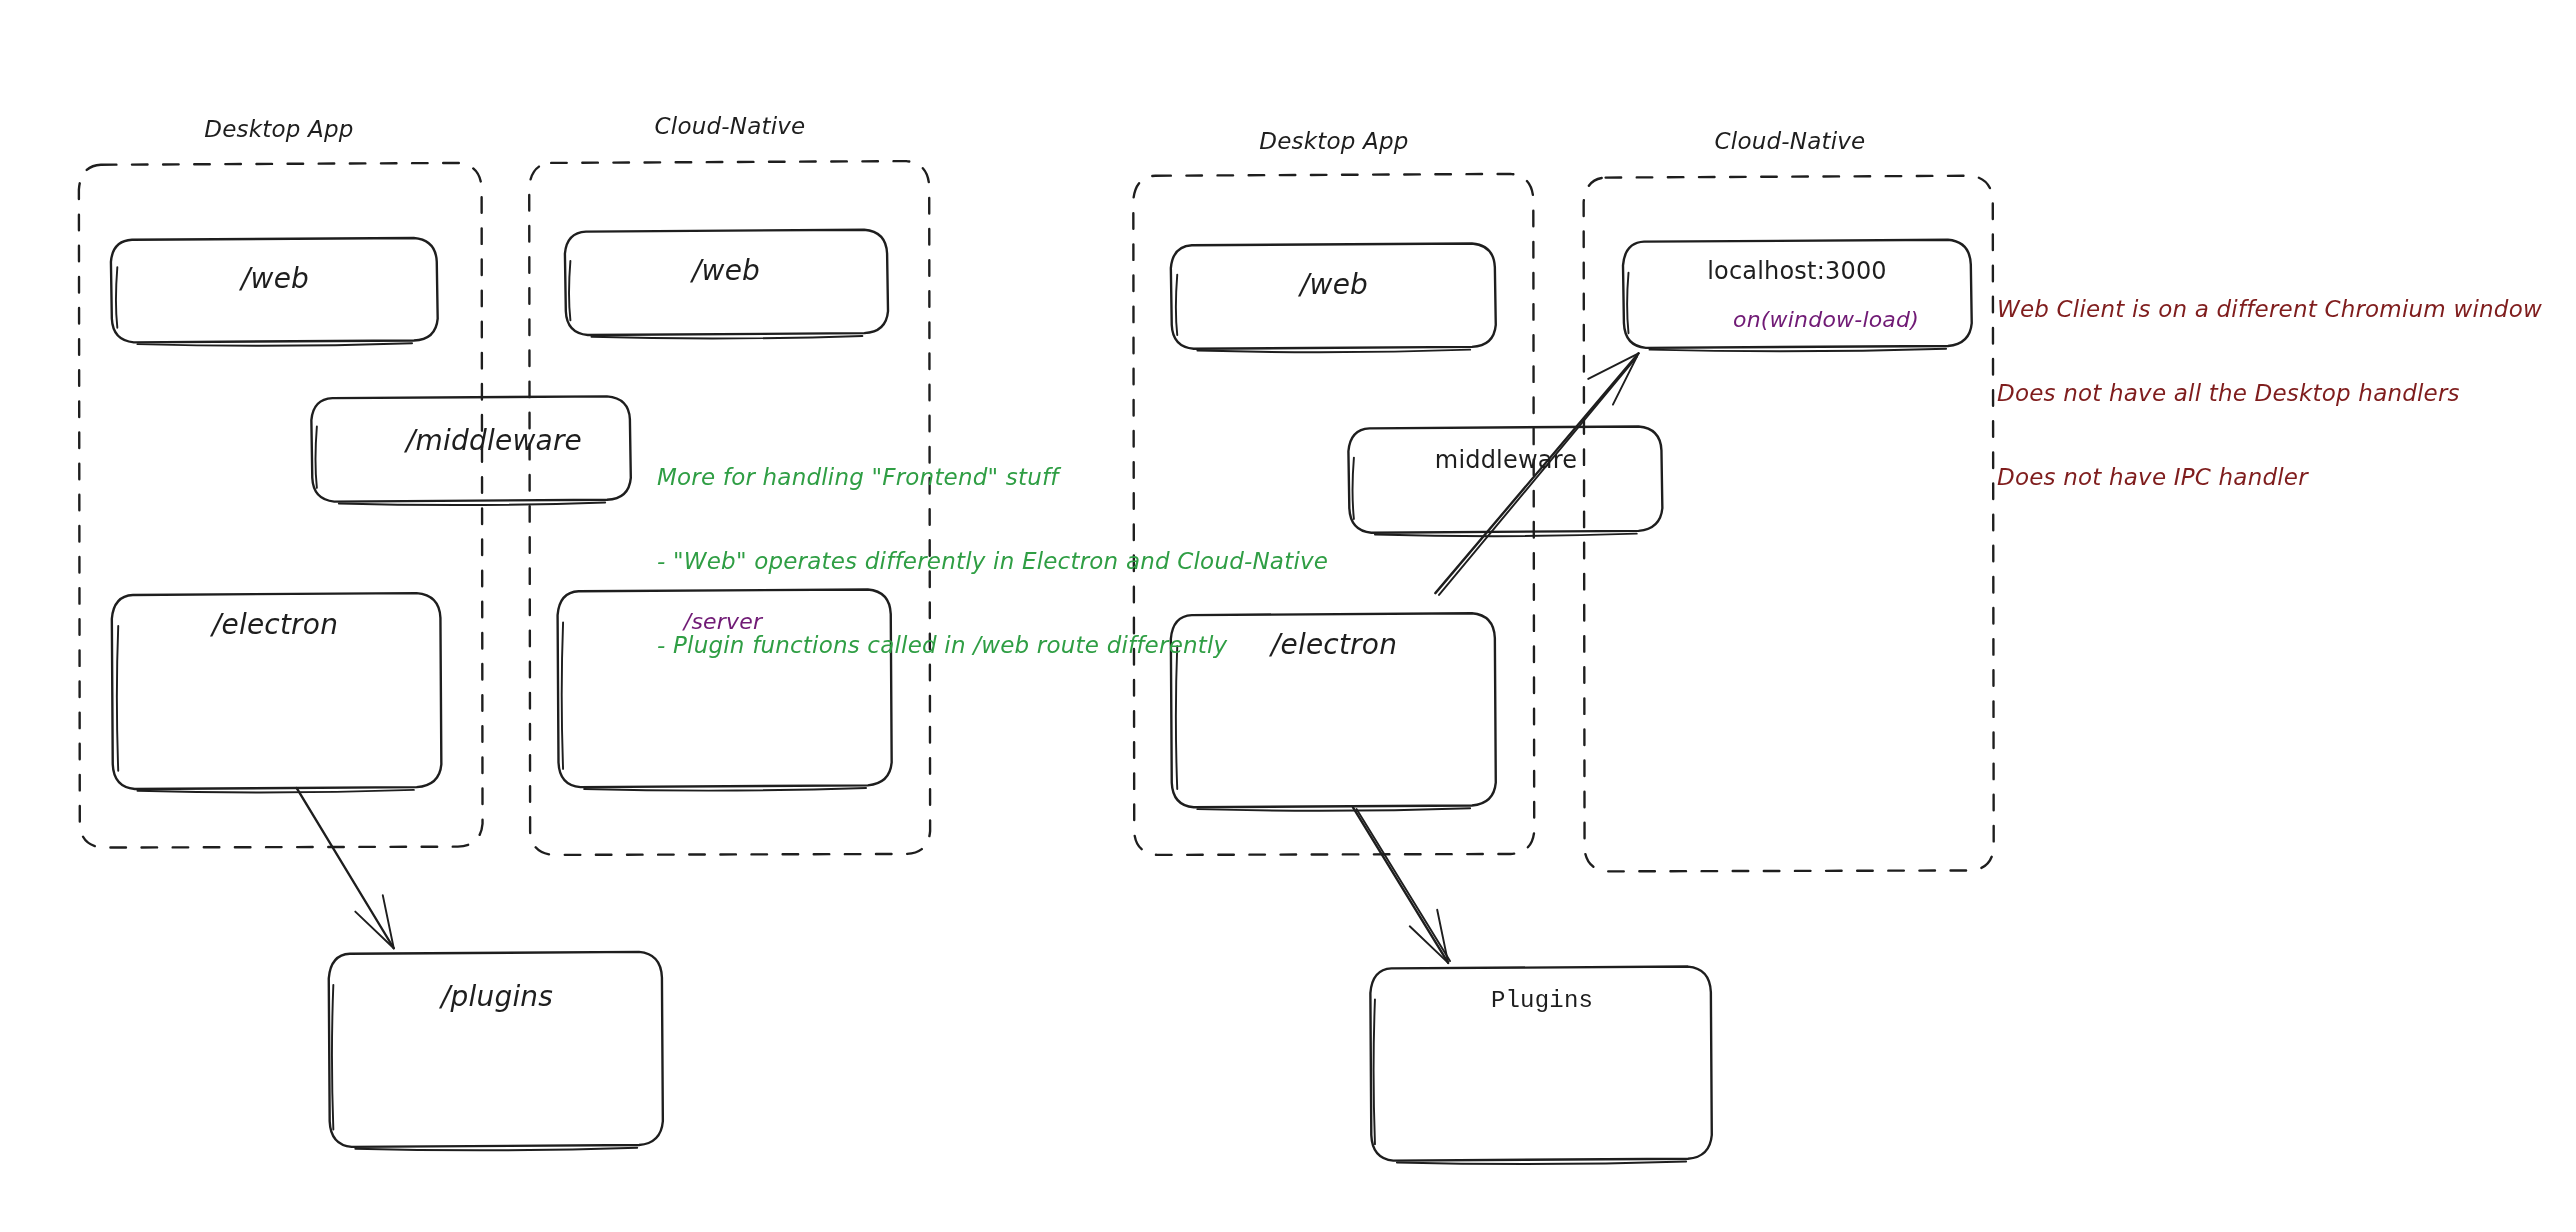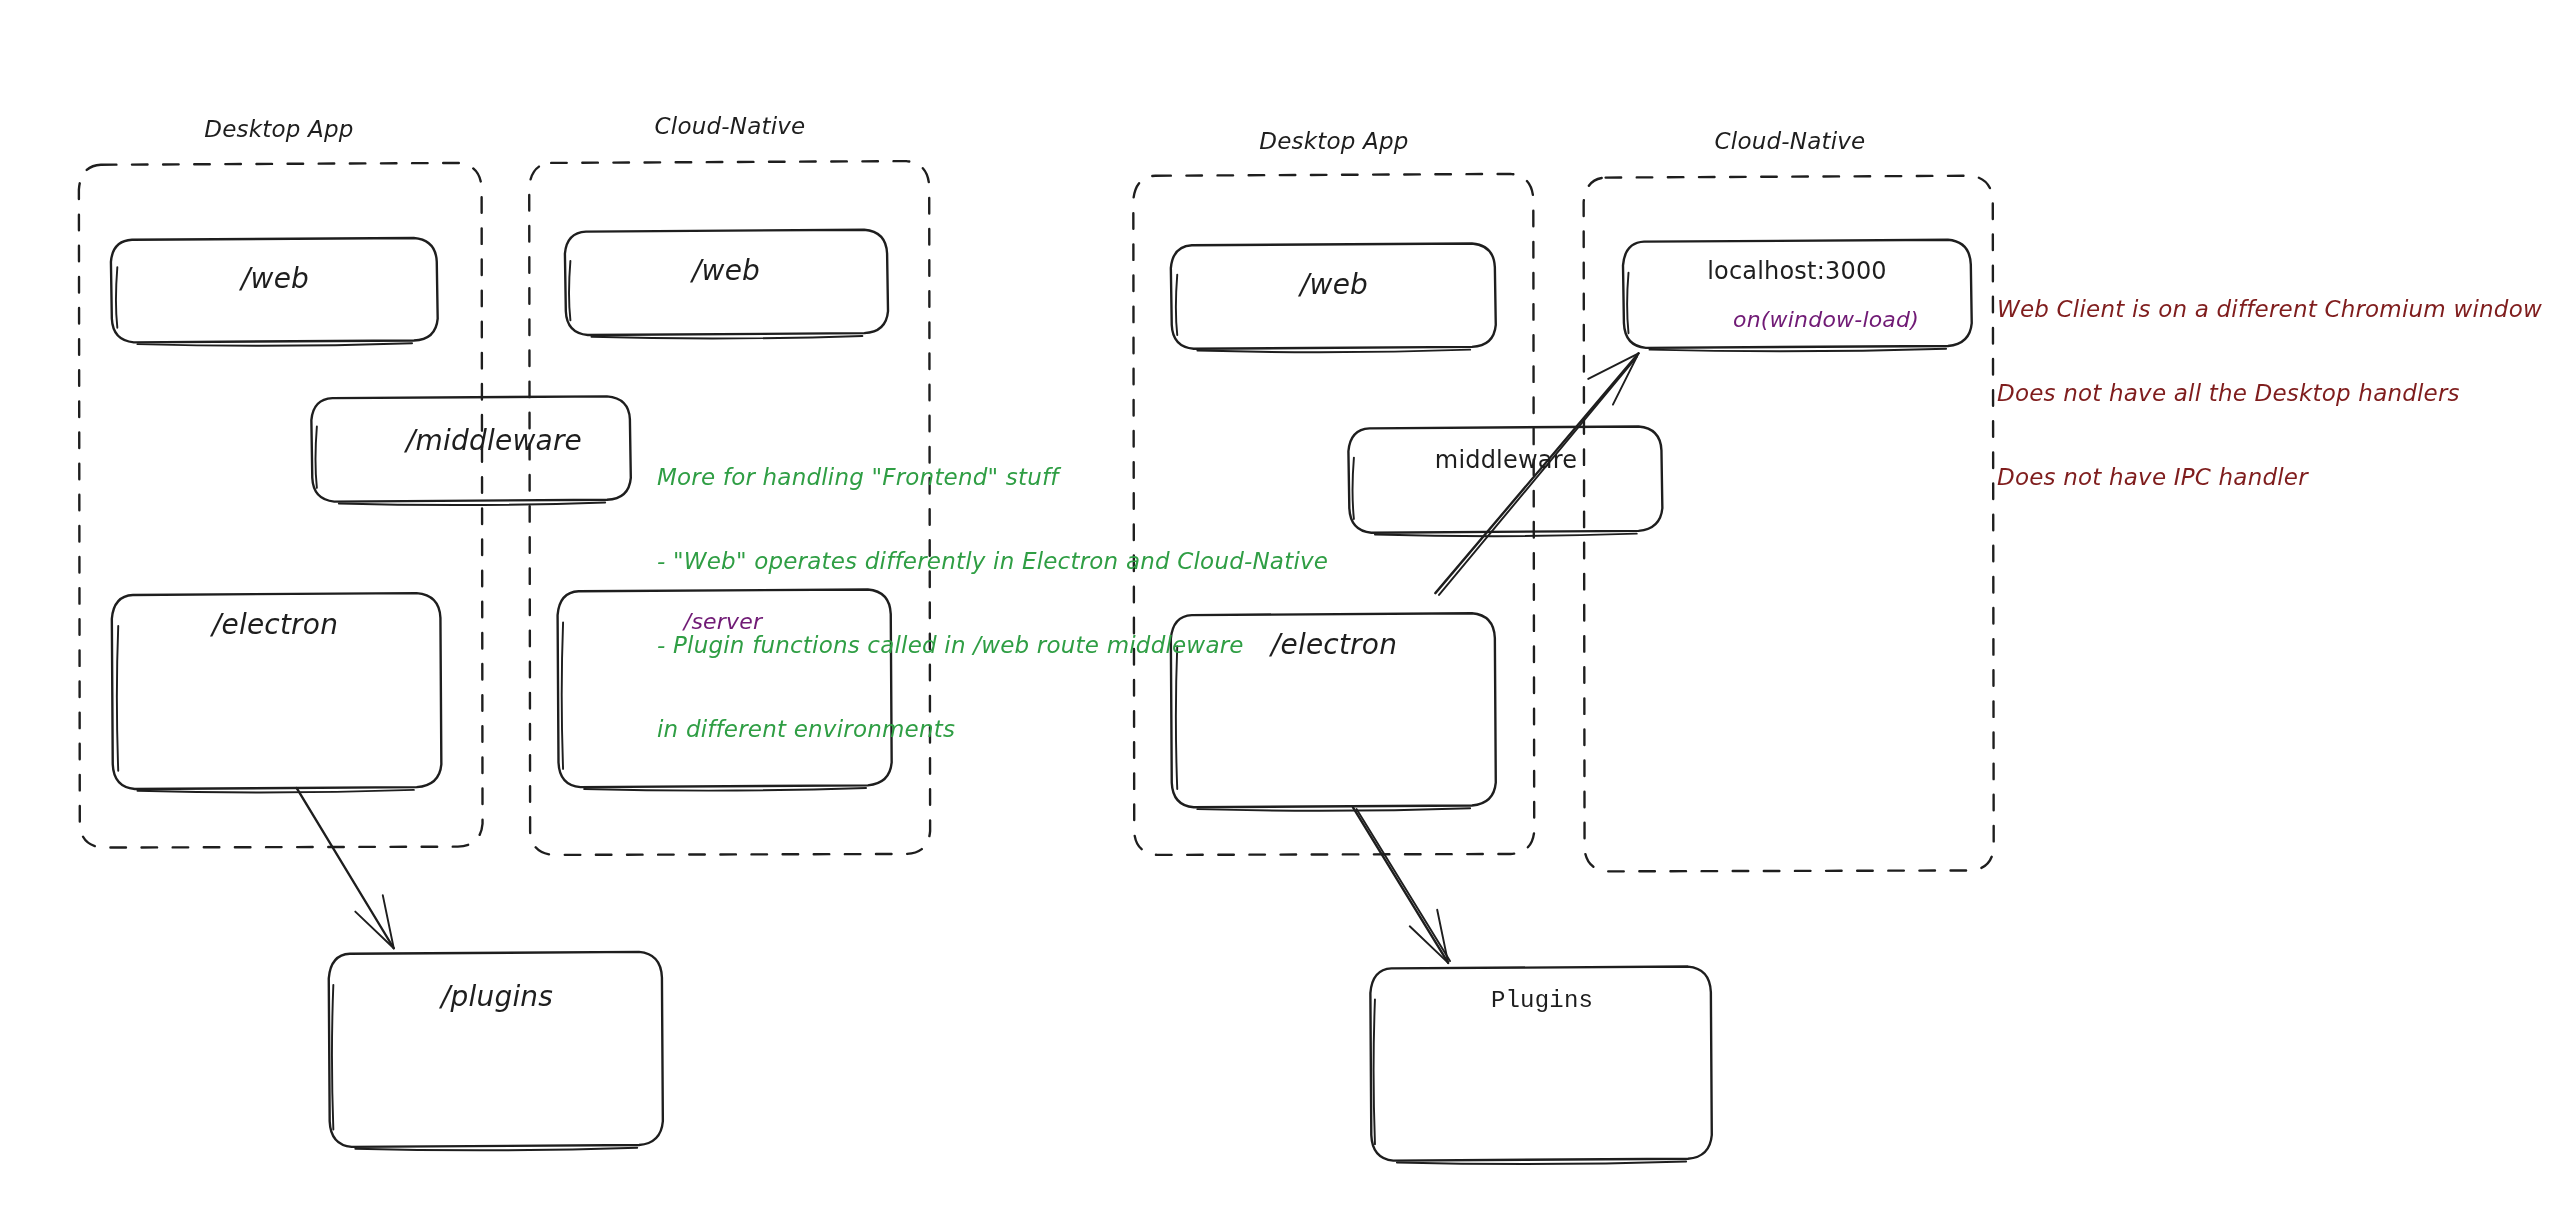--- a/index.html
+++ b/index.html
@@ -218,22 +218,21 @@
 
   <div class="txt label-box center" style="left:275px; top:610px;">/electron</div>
 
   <div class="txt red-inline center" style="left:723px; top:608px;">/server</div>
 
   <div class="txt label-box center" style="left:497px; top:982px;">/plugins</div>
 
   <div class="txt note-green" style="left:657px; top:407px;">
     <div>More for handling "Frontend" stuff</div>
     <div>- "Web" operates differently in Electron and Cloud-Native</div>
-    <div>- Plugin functions called in /web route middleware</div>
-    <div>in different environments</div>
+    <div>- Plugin functions called in /web route differently</div>
   </div>
 
   <div class="txt label-group center" style="left:1334px; top:128px;">Desktop App</div>
 
   <div class="txt label-group center" style="left:1790px; top:128px;">Cloud-Native</div>
 
   <div class="txt label-box center" style="left:1334px; top:270px;">/web</div>
 
   <div class="txt label-box-plain center" style="left:1797px; top:257px;">localhost:3000</div>
 

